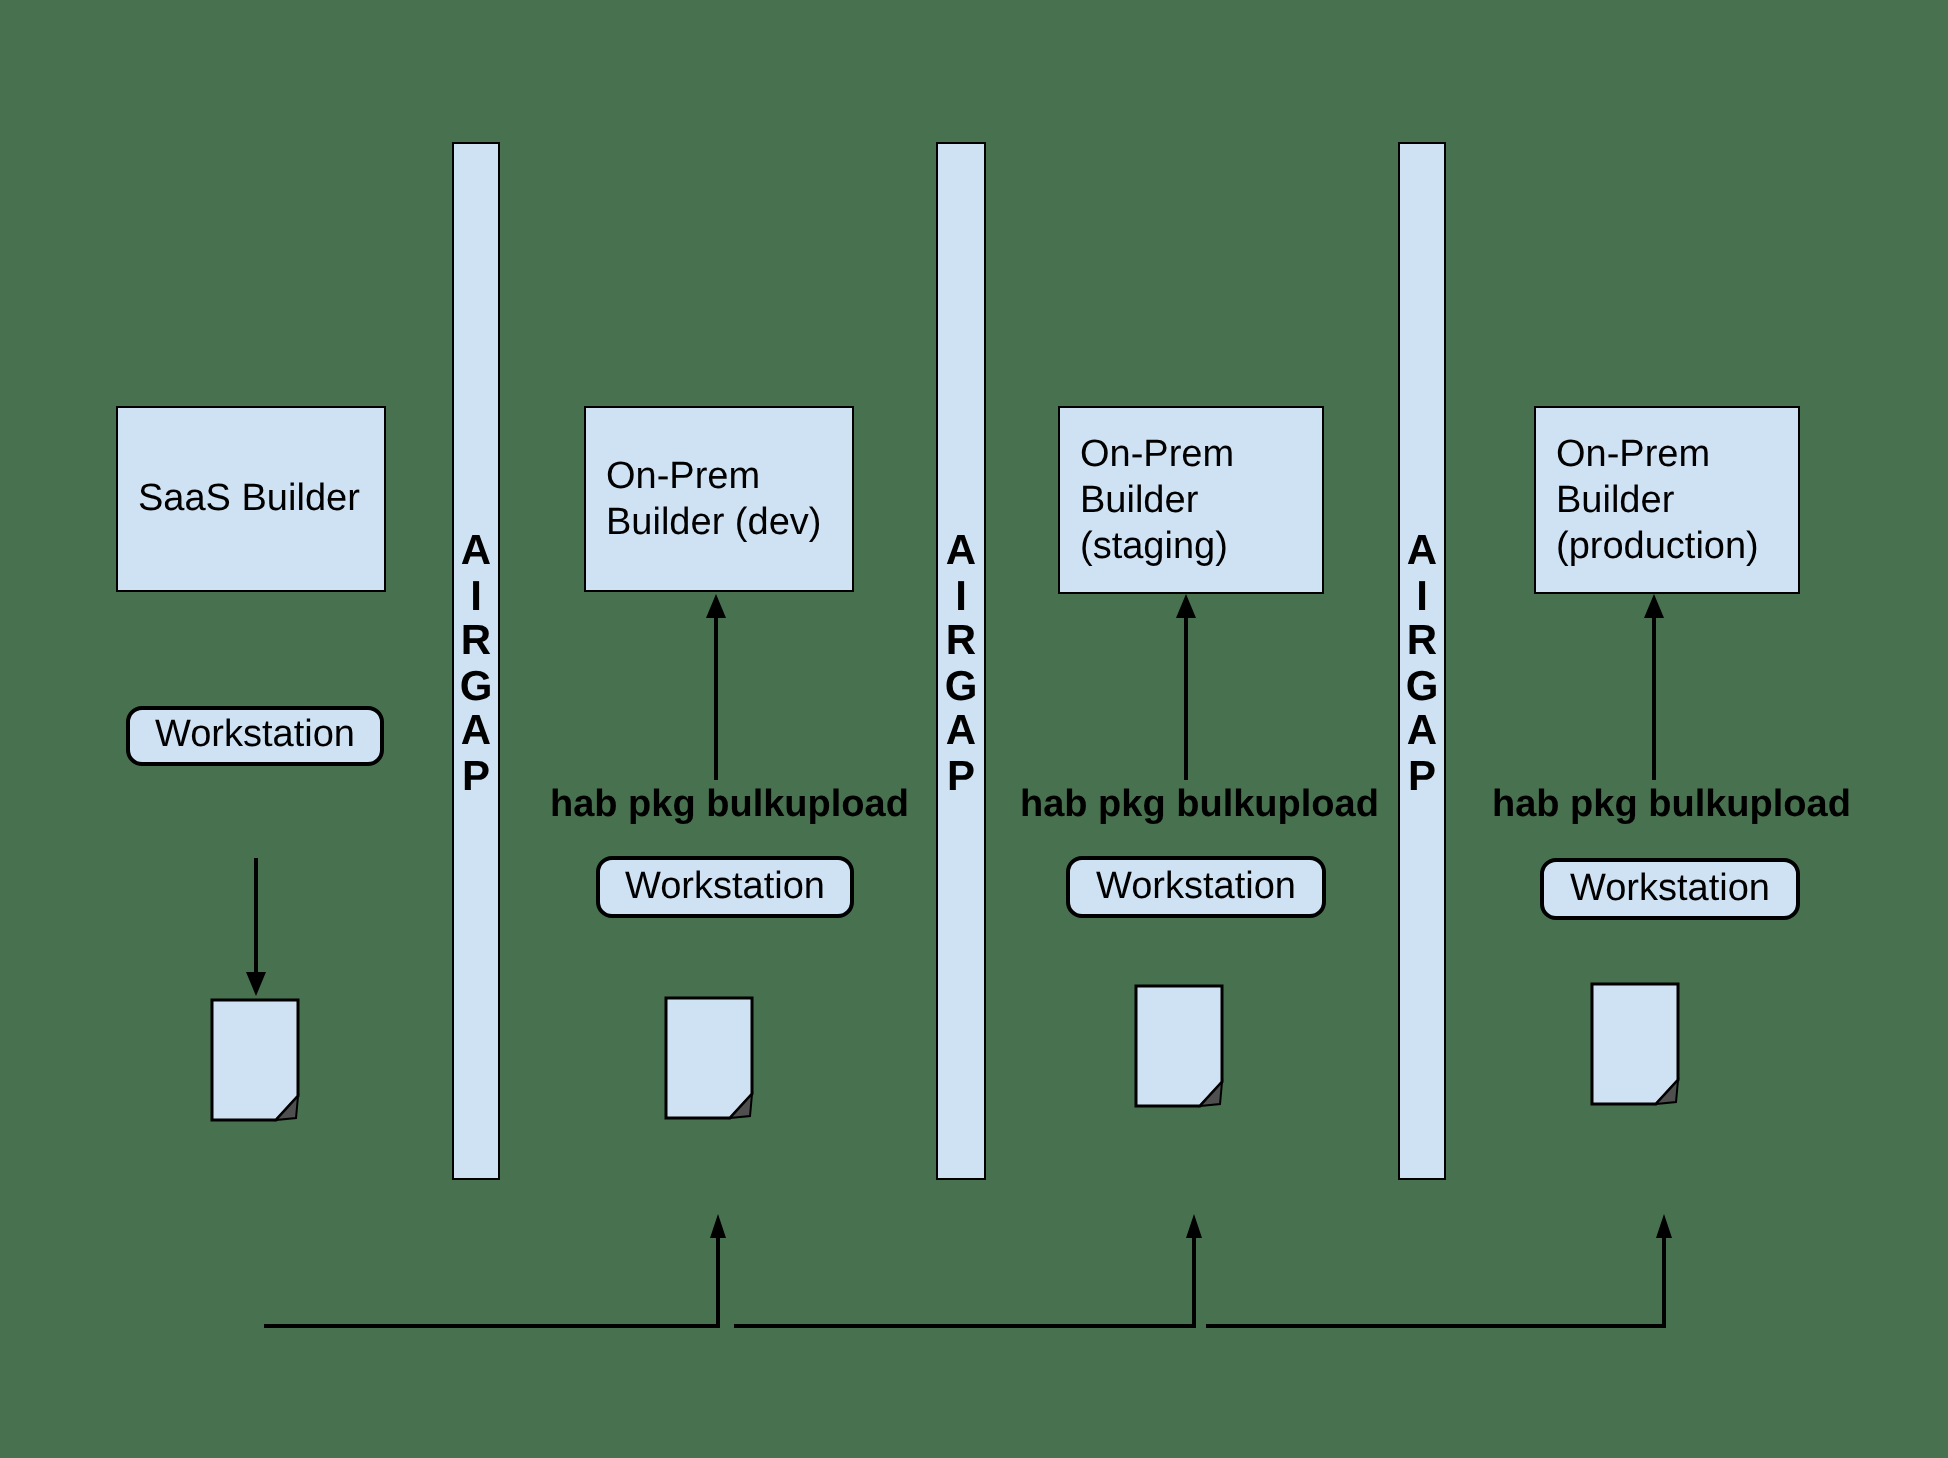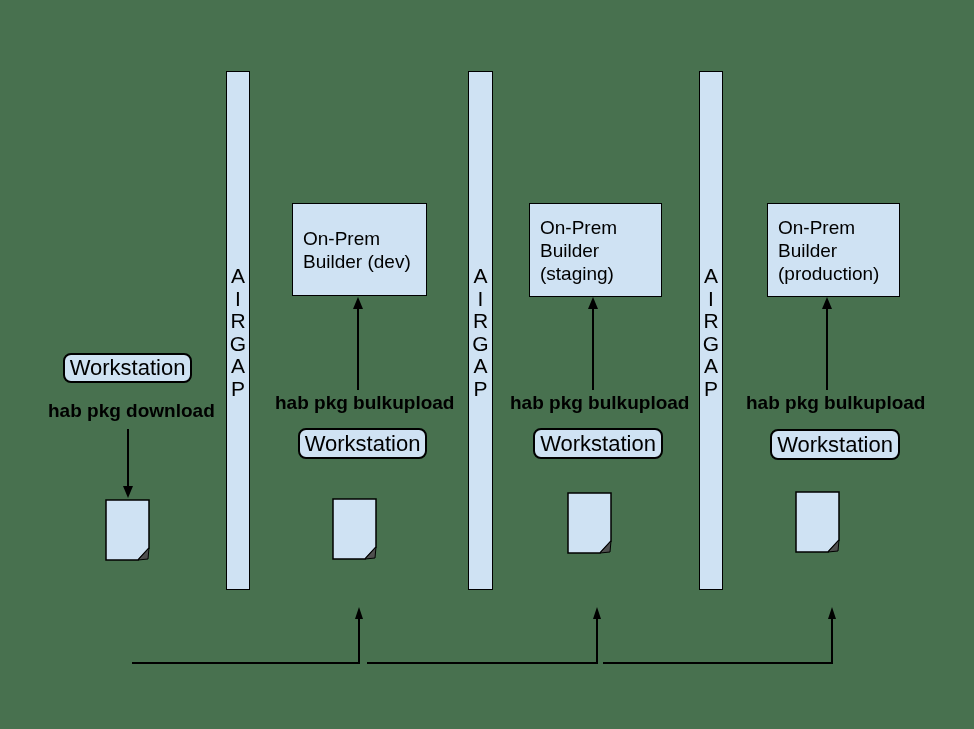--- a/index.html
+++ b/index.html
@@ -42,31 +42,32 @@
     justify-content: center;
     align-items: flex-start;
   }
   .airgap-text {
     margin-top: 193px;
     width: 17px;
     font-size: 21px;
     line-height: 22.5px;
     text-align: center;
     word-break: break-all;
+    font-weight: bold;
   }
   .ws-box {
     position: absolute;
     background: #cfe2f3;
     border: 2px solid #000;
     border-radius: 8px;
     box-sizing: border-box;
     display: flex;
     align-items: center;
     justify-content: center;
-    font-size: 22px;
+    font-size: 19px;
   }
   .flabel {
     position: absolute;
     font-size: 19px;
     font-weight: bold;
     line-height: 22px;
     white-space: pre-line;
   }
   .note {
     line-height: 24px;
@@ -107,24 +108,26 @@
     <g>
       <polyline points="367,663 597,663 597,618" fill="none" stroke="#000" stroke-width="2"></polyline>
       <polygon points="597,607 593,619 601,619" fill="#000"></polygon>
     </g>
     <g>
       <polyline points="603,663 832,663 832,618" fill="none" stroke="#000" stroke-width="2"></polyline>
       <polygon points="832,607 828,619 836,619" fill="#000"></polygon>
     </g>
   </svg>
 
+  <div class="builder-box" style="left:58px; top:203px; width:135px; height:93px;">
+    <div class="box-label">SaaS Builder</div>
+  </div>
   <div class="ws-box" style="left:63px; top:353px; width:129px; height:30px;">
     <span>Workstation</span>
   </div>
-  <div class="flabel" style="left:48px; top:400px;">hab pkg download</div>
   <svg class="doc" style="left:105px; top:499px;" width="45" height="62" viewBox="0 0 45 62">
     <polygon points="1,1 44,1 44,49 33,61 1,61" fill="#cfe2f3" stroke="#000" stroke-width="1.5"></polygon>
     <polygon points="33,61 44,49 43,60" fill="#4f4f4f" stroke="#000" stroke-width="1"></polygon>
   </svg>
 
   <div class="airgap-bar" style="left:226px; top:71px; width:24px; height:519px;">
     <div class="airgap-text">AIRGAP</div>
   </div>
 
   <div class="builder-box" style="left:292px; top:203px; width:135px; height:93px;">

